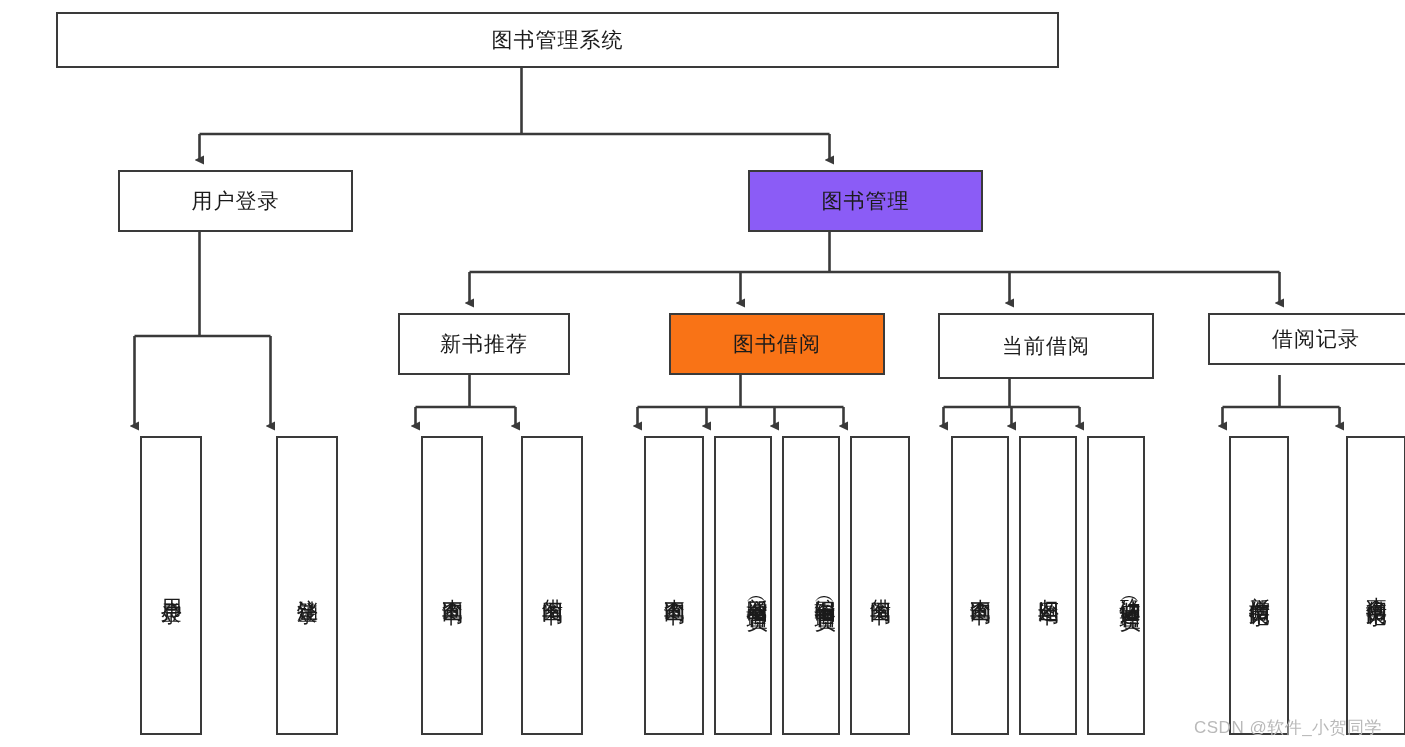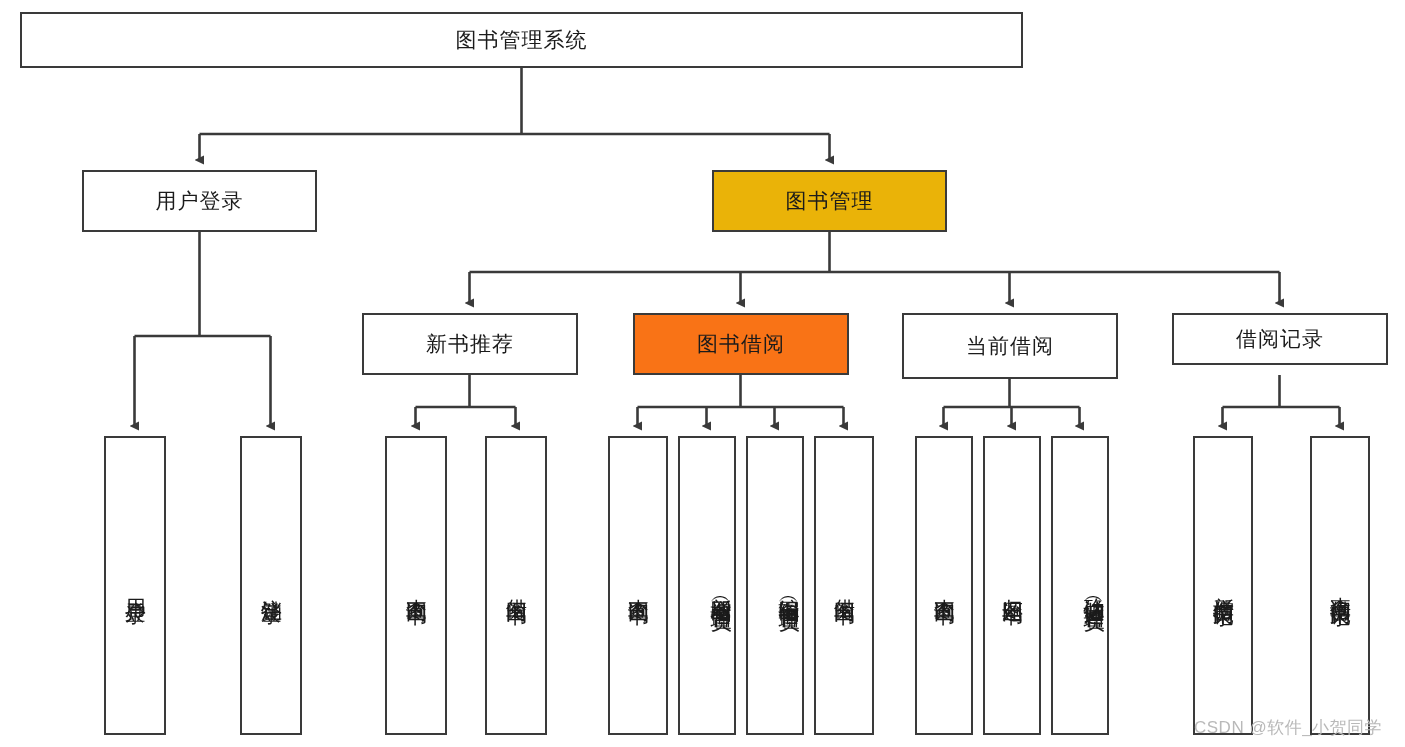--- a/index.html
+++ b/index.html
@@ -29,20 +29,21 @@
   .node {
     position: absolute;
     box-sizing: border-box;
     background: #ffffff;
     border: 2px solid #404040;
     display: flex;
     align-items: center;
     justify-content: center;
     color: #1b1b1b;
     z-index: 2;
+    margin-left: 36px;
   }
   .node-h {
     font-size: 21px;
     letter-spacing: 1px;
     line-height: 1.2;
     white-space: nowrap;
   }
   .node-v {
     writing-mode: vertical-rl;
     text-orientation: upright;
@@ -122,23 +123,23 @@
       <path d="M 1279.5 375 L 1279.5 407"></path>
       <path d="M 1222.5 407 L 1339.5 407"></path>
       <path d="M 1222.5 407 L 1222.5 426" marker-end="url(#arrowhead)"></path>
       <path d="M 1339.5 407 L 1339.5 426" marker-end="url(#arrowhead)"></path>
     </g>
   </svg>
 
   <div class="node node-h" style="left: 20px; top: 12px; width: 1003px; height: 56px; border-color: rgb(58, 58, 58); background: rgb(255, 255, 255); color: rgb(27, 27, 27);">图书管理系统</div>
 
   <div class="node node-h" style="left: 82px; top: 170px; width: 235px; height: 62px; border-color: rgb(58, 58, 58); background: rgb(255, 255, 255); color: rgb(27, 27, 27);">用户登录</div>
-  <div class="node node-h" style="left: 712px; top: 170px; width: 235px; height: 62px; border-color: rgb(58, 58, 58); background: #eab308; color: rgb(27, 27, 27);">图书管理</div>
+  <div class="node node-h" style="left: 712px; top: 170px; width: 235px; height: 62px; border-color: rgb(58, 58, 58); background: #8b5cf6; color: rgb(27, 27, 27);">图书管理</div>
 
-  <div class="node node-h" style="left: 362px; top: 313px; width: 216px; height: 62px; border-color: rgb(58, 58, 58); background: rgb(255, 255, 255); color: rgb(27, 27, 27);">新书推荐</div>
+  <div class="node node-h" style="left: 362px; top: 313px; width: 172px; height: 62px; border-color: rgb(58, 58, 58); background: rgb(255, 255, 255); color: rgb(27, 27, 27);">新书推荐</div>
   <div class="node node-h" style="left: 633px; top: 313px; width: 216px; height: 62px; border-color: rgb(58, 58, 58); background: #f97316; color: rgb(27, 27, 27);">图书借阅</div>
   <div class="node node-h" style="left: 902px; top: 313px; width: 216px; height: 66px; border-color: rgb(58, 58, 58); background: rgb(255, 255, 255); color: rgb(27, 27, 27);">当前借阅</div>
   <div class="node node-h" style="left: 1172px; top: 313px; width: 216px; height: 52px; border-color: rgb(58, 58, 58); background: rgb(255, 255, 255); color: rgb(27, 27, 27);">借阅记录</div>
 
   <div class="node node-v node-v-mid" style="left: 104px; top: 436px; width: 62px; height: 299px; border-color: rgb(58, 58, 58); background: rgb(255, 255, 255); color: rgb(27, 27, 27);">用户登录</div>
   <div class="node node-v node-v-mid" style="left: 240px; top: 436px; width: 62px; height: 299px; border-color: rgb(58, 58, 58); background: rgb(255, 255, 255); color: rgb(27, 27, 27);">注销登录</div>
   <div class="node node-v node-v-mid" style="left: 385px; top: 436px; width: 62px; height: 299px; border-color: rgb(58, 58, 58); background: rgb(255, 255, 255); color: rgb(27, 27, 27);">查询图书</div>
   <div class="node node-v node-v-mid" style="left: 485px; top: 436px; width: 62px; height: 299px; border-color: rgb(58, 58, 58); background: rgb(255, 255, 255); color: rgb(27, 27, 27);">借阅图书</div>
   <div class="node node-v node-v-mid" style="left: 608px; top: 436px; width: 60px; height: 299px; border-color: rgb(58, 58, 58); background: rgb(255, 255, 255); color: rgb(27, 27, 27);">查询图书</div>
   <div class="node node-v" style="left: 678px; top: 436px; width: 58px; height: 299px; border-color: rgb(58, 58, 58); background: rgb(255, 255, 255); color: rgb(27, 27, 27);">新增图书（管理员）</div>

